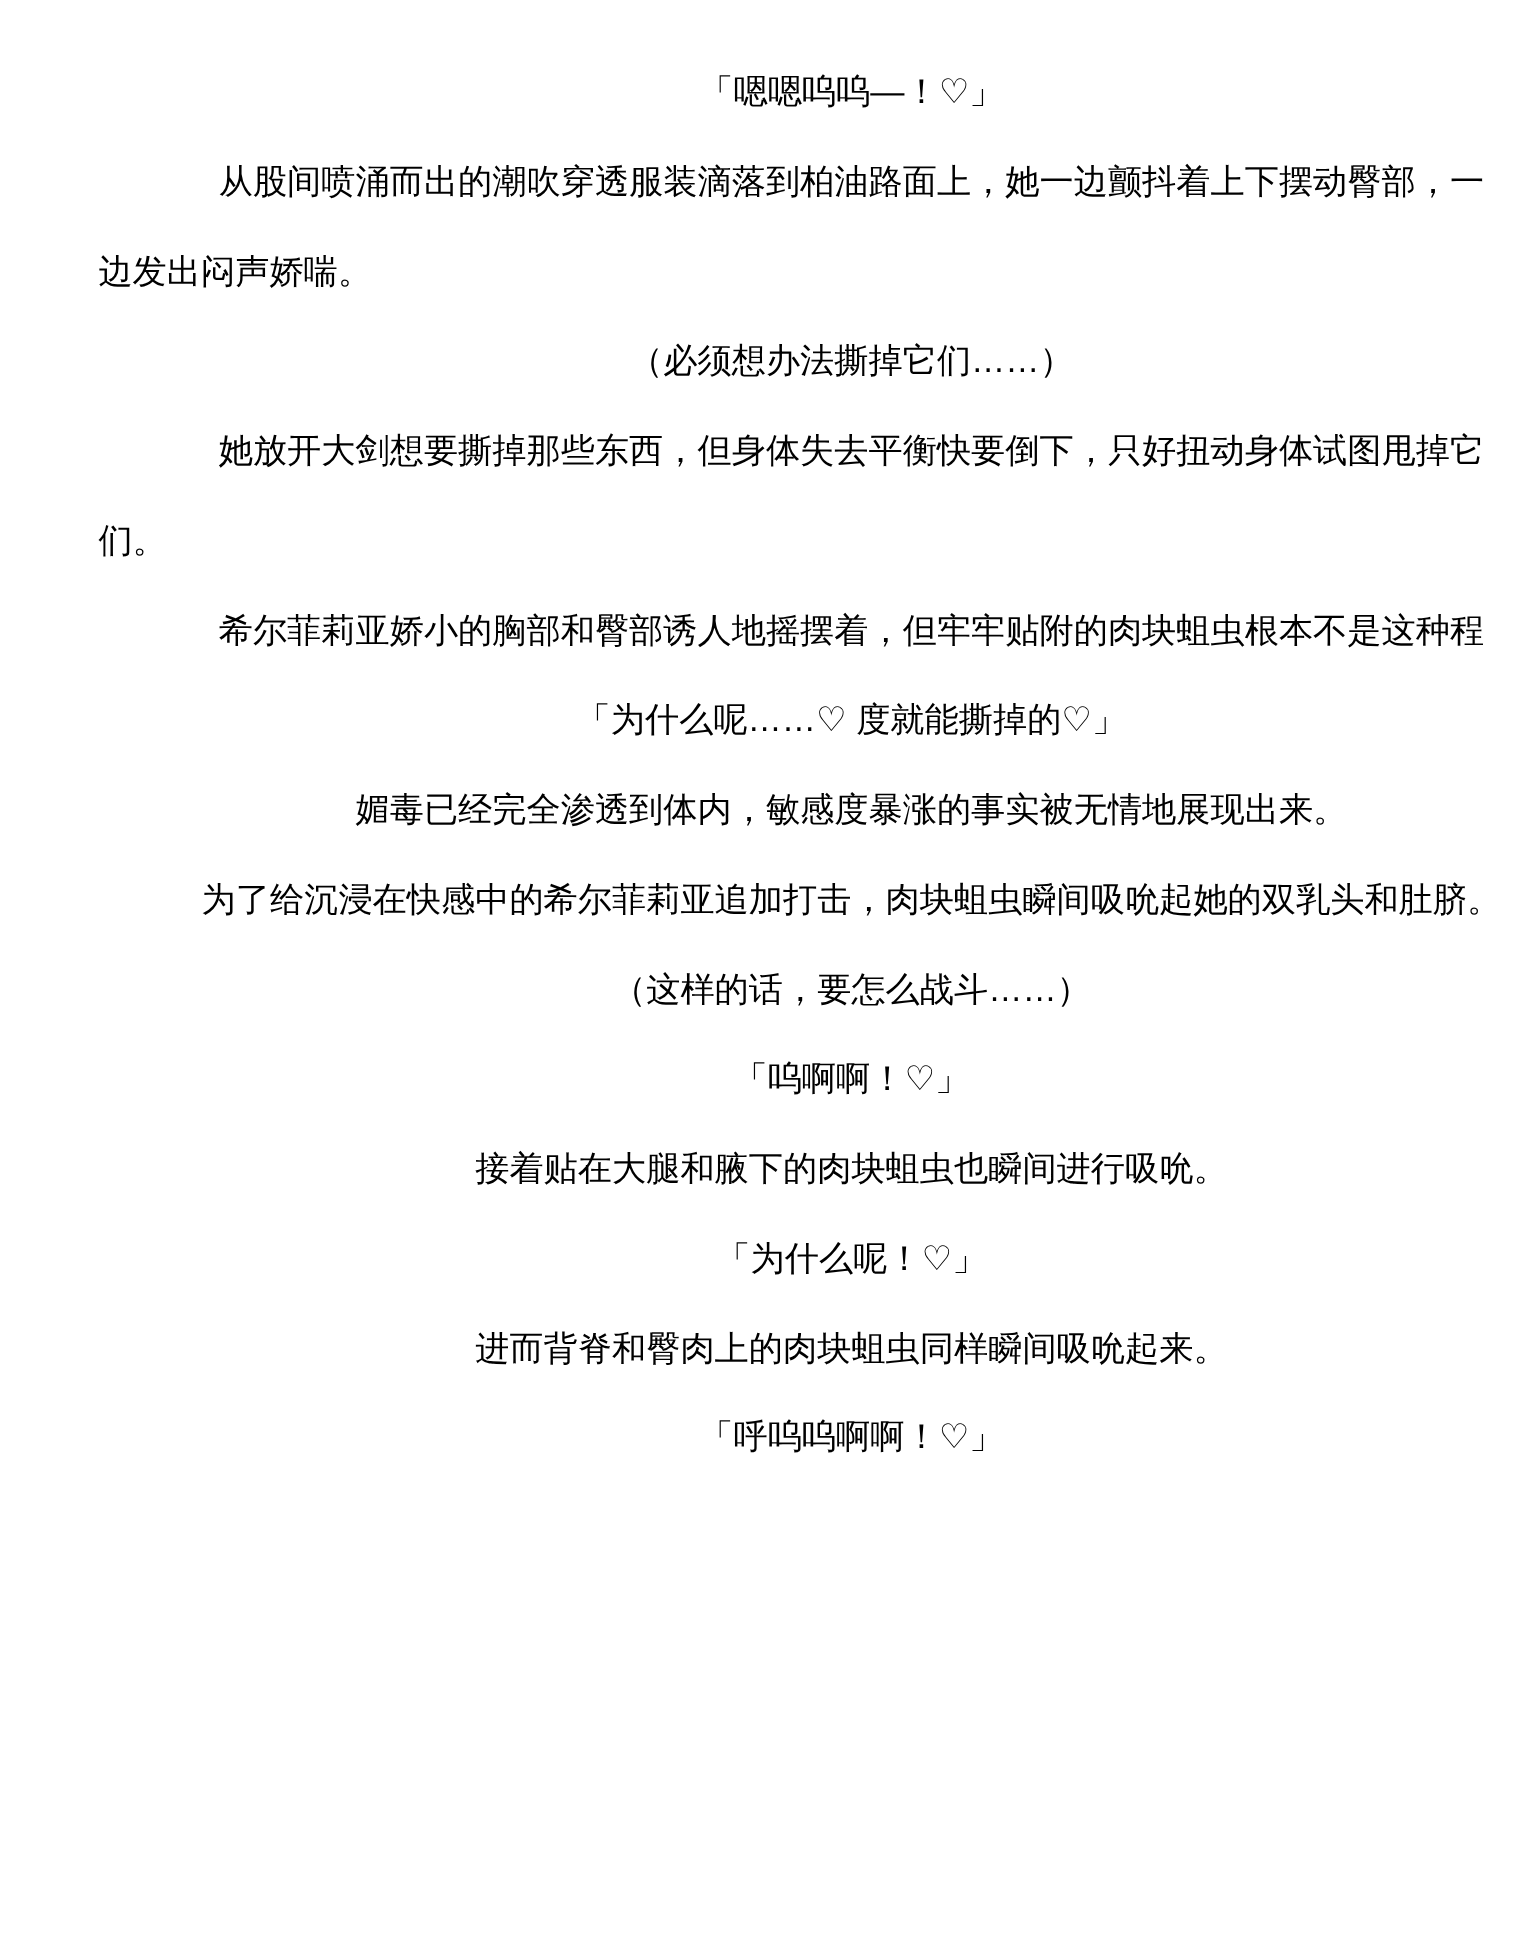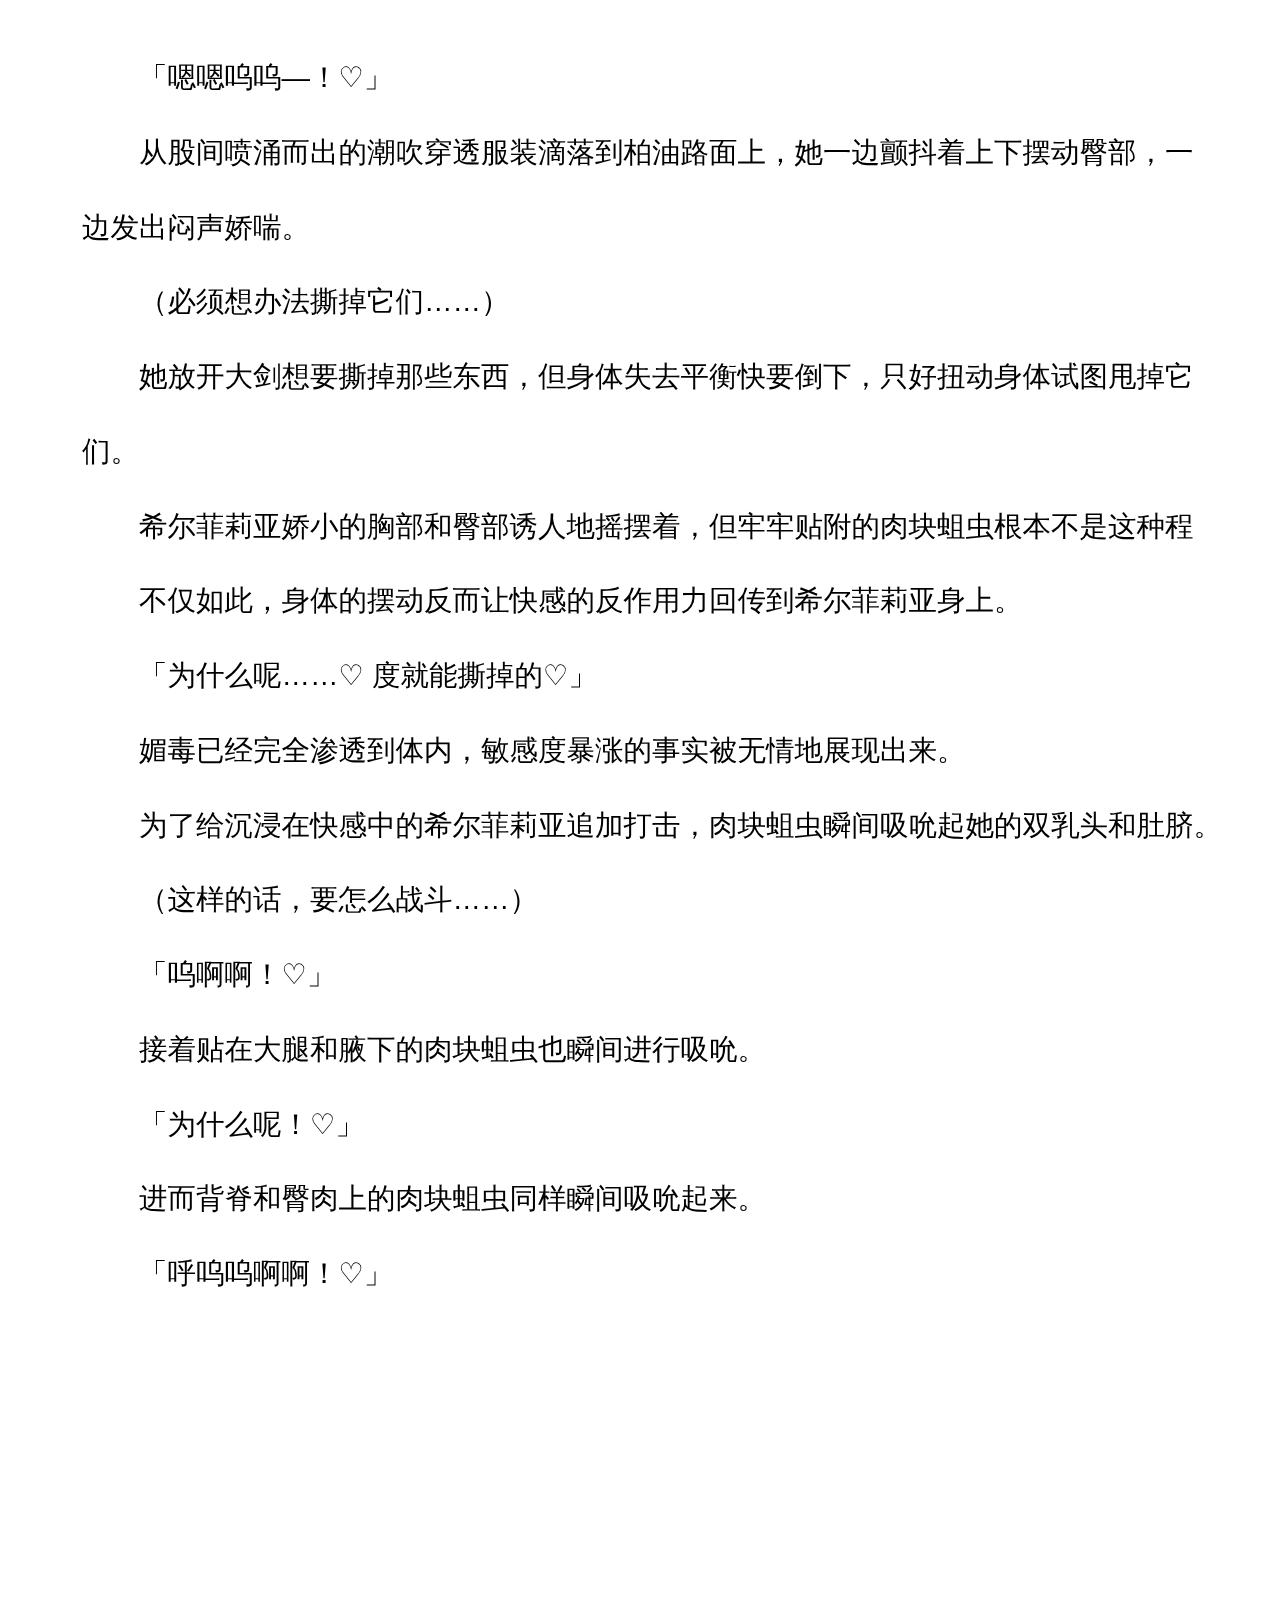--- a/index.html
+++ b/index.html
@@ -34,20 +34,21 @@
     padding: 0;
   }
   .line {
     display: block;
     white-space: nowrap;
     line-height: 74.75px;
     height: 74.75px;
   }
   .line.first {
     padding-left: 57px; 
+    text-align: center;
   }
 </style>
 </head>
 <body>
 
 <div class="page">
   <div class="text-body">
       <p class="para">
         <span class="line first">「嗯嗯呜呜—！♡」</span>
       </p>
@@ -57,23 +58,20 @@
       </p>
       <p class="para">
         <span class="line first">（必须想办法撕掉它们……）</span>
       </p>
       <p class="para">
         <span class="line first">她放开大剑想要撕掉那些东西，但身体失去平衡快要倒下，只好扭动身体试图甩掉它</span>
         <span class="line">们。</span>
       </p>
       <p class="para">
         <span class="line first">希尔菲莉亚娇小的胸部和臀部诱人地摇摆着，但牢牢贴附的肉块蛆虫根本不是这种程</span>
-      </p>
-      <p class="para">
-        <span class="line first">不仅如此，身体的摆动反而让快感的反作用力回传到希尔菲莉亚身上。</span>
       </p>
       <p class="para">
         <span class="line first">「为什么呢……♡ 度就能撕掉的♡」</span>
       </p>
       <p class="para">
         <span class="line first">媚毒已经完全渗透到体内，敏感度暴涨的事实被无情地展现出来。</span>
       </p>
       <p class="para">
         <span class="line first">为了给沉浸在快感中的希尔菲莉亚追加打击，肉块蛆虫瞬间吸吮起她的双乳头和肚脐。</span>
       </p>

